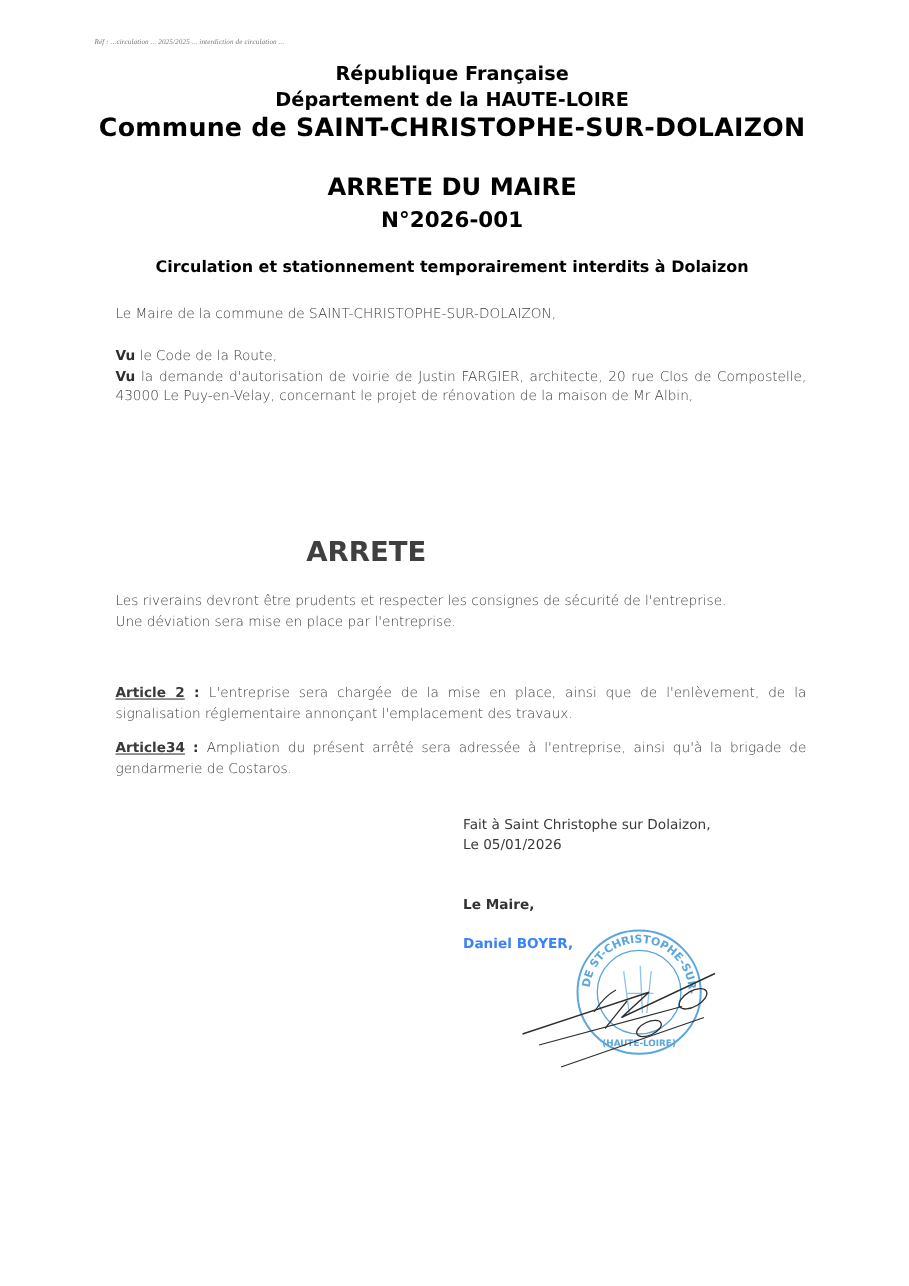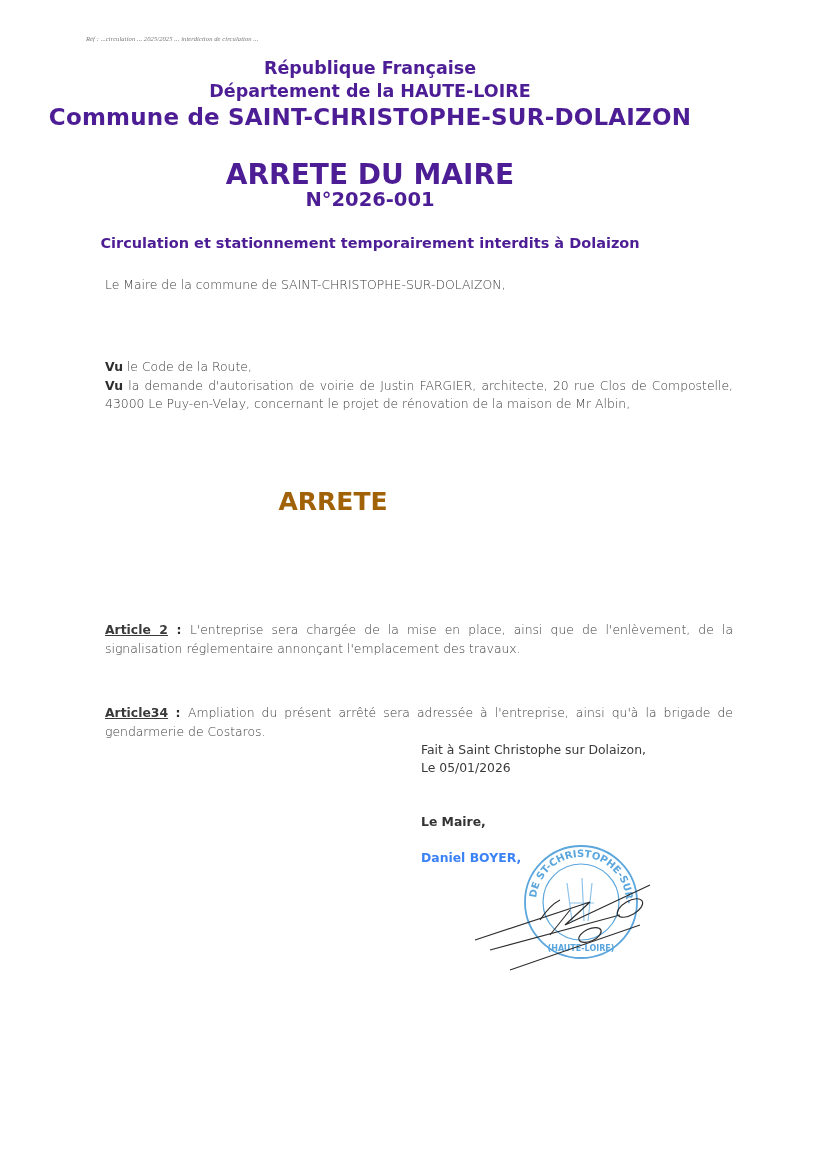--- a/index.html
+++ b/index.html
@@ -1,64 +1,66 @@
 <!DOCTYPE html>
 <html><head>
   <meta charset="utf-8">
   <style>
     html, body { margin: 0; padding: 0; background: #ffffff; }
     body { width: 826px; height: 1169px; position: relative; overflow: hidden; color: #2b2b2b; font-family: "DejaVu Sans", "Liberation Sans", sans-serif; }
     .ref { position: absolute; left: 86px; top: 35px; font-family: "Liberation Serif", serif; font-style: italic; font-size: 6.5px; color: #777; letter-spacing: 0.1px; }
-    .hdr { position: absolute; left: 0; width: 740px; text-align: center; font-weight: bold; color: #4c1d95; }
+    .hdr { position: absolute; left: 0; width: 740px; text-align: center; font-weight: bold; color: #000000; padding-left: 41px; }
     .h1 { top: 58px; font-size: 17.5px; }
     .h2 { top: 81px; font-size: 17.5px; }
     .h3 { top: 104px; font-size: 23px; letter-spacing: 0.2px; }
-    .h4 { top: 158px; font-size: 28px; }
+    .h4 { top: 158px; font-size: 22px; }
     .h5 { top: 188px; font-size: 19.5px; }
     .h6 { top: 235px; font-size: 14.5px; }
     .body-text { position: absolute; left: 105px; width: 628px; font-size: 12.4px; line-height: 18.6px; color: #3a3a3a; font-family: "DejaVu Sans", sans-serif; font-weight: 300; }
     .just { text-align: justify; }
     b { font-weight: bold; color: #2e2e2e; }
     .ul { text-decoration: underline; font-weight: bold; }
-    .arrete { position: absolute; top: 487px; left: 0; width: 666px; text-align: center; font-size: 25px; font-weight: bold; color: #a16207; }
+    .arrete { position: absolute; top: 487px; left: 0; width: 666px; text-align: center; font-size: 25px; font-weight: bold; color: #404040; }
     .sign { position: absolute; left: 421px; font-size: 12.4px; line-height: 18.6px; color: #3a3a3a; }
     .stamp { position: absolute; left: 522px; top: 843px; width: 118px; height: 118px; }
     .signature { position: absolute; left: 470px; top: 880px; width: 190px; height: 100px; }
     sup { font-size: 8px; }
   </style>
 </head>
 <body>
 
 <div class="ref">Réf : ...circulation ... 2025/2025 ... interdiction de circulation ...</div>
 
 <div class="hdr h1">République Française</div>
 <div class="hdr h2">Département de la HAUTE-LOIRE</div>
 <div class="hdr h3">Commune de SAINT-CHRISTOPHE-SUR-DOLAIZON</div>
 
 <div class="hdr h4">ARRETE DU MAIRE</div>
 <div class="hdr h5">N°2026-001</div>
 <div class="hdr h6">Circulation et stationnement temporairement interdits à Dolaizon</div>
 
 <div class="body-text" style="top:276px;">Le Maire de la commune de SAINT-CHRISTOPHE-SUR-DOLAIZON,</div>
 
-<div class="body-text just" style="top:314px;margin-top:44px;">
+<div class="body-text just" style="top:314px;">
   <div><b>Vu</b><span> le Code de la Route,</span></div>
   <div><b>Vu</b><span> la demande d'autorisation de voirie de Justin FARGIER, architecte, 20 rue Clos de Compostelle, 43000 Le Puy-en-Velay, concernant le projet de rénovation de la maison de Mr Albin,</span></div>
 </div>
 
 <div class="arrete">ARRETE</div>
 
 <div class="body-text just" style="top:537px;">
+  <div>Les riverains devront être prudents et respecter les consignes de sécurité de l'entreprise.</div>
+  <div>Une déviation sera mise en place par l'entreprise.</div>
 </div>
 
 <div class="body-text just" style="top:621px;">
   <span class="ul">Article 2</span><b> : </b><span>L'entreprise sera chargée de la mise en place, ainsi que de l'enlèvement, de la signalisation réglementaire annonçant l'emplacement des travaux.</span>
 </div>
 
-<div class="body-text just" style="top:704px;">
+<div class="body-text just" style="top:671px;">
   <span class="ul">Article34</span><b> : </b><span>Ampliation du présent arrêté sera adressée à l'entreprise, ainsi qu'à la brigade de gendarmerie de Costaros.</span>
 </div>
 
 <div class="sign" style="top:741px;">Fait à Saint Christophe sur Dolaizon,</div>
 <div class="sign" style="top:759px;">Le 05/01/2026</div>
 <div class="sign" style="top:813px; font-weight:bold; color:#333;">Le Maire,</div>
 <div class="sign" style="top:849px; font-weight:bold; color:#3b82f6;">Daniel BOYER,</div>
 
 <svg class="stamp" viewBox="0 0 118 118">
   <defs>

